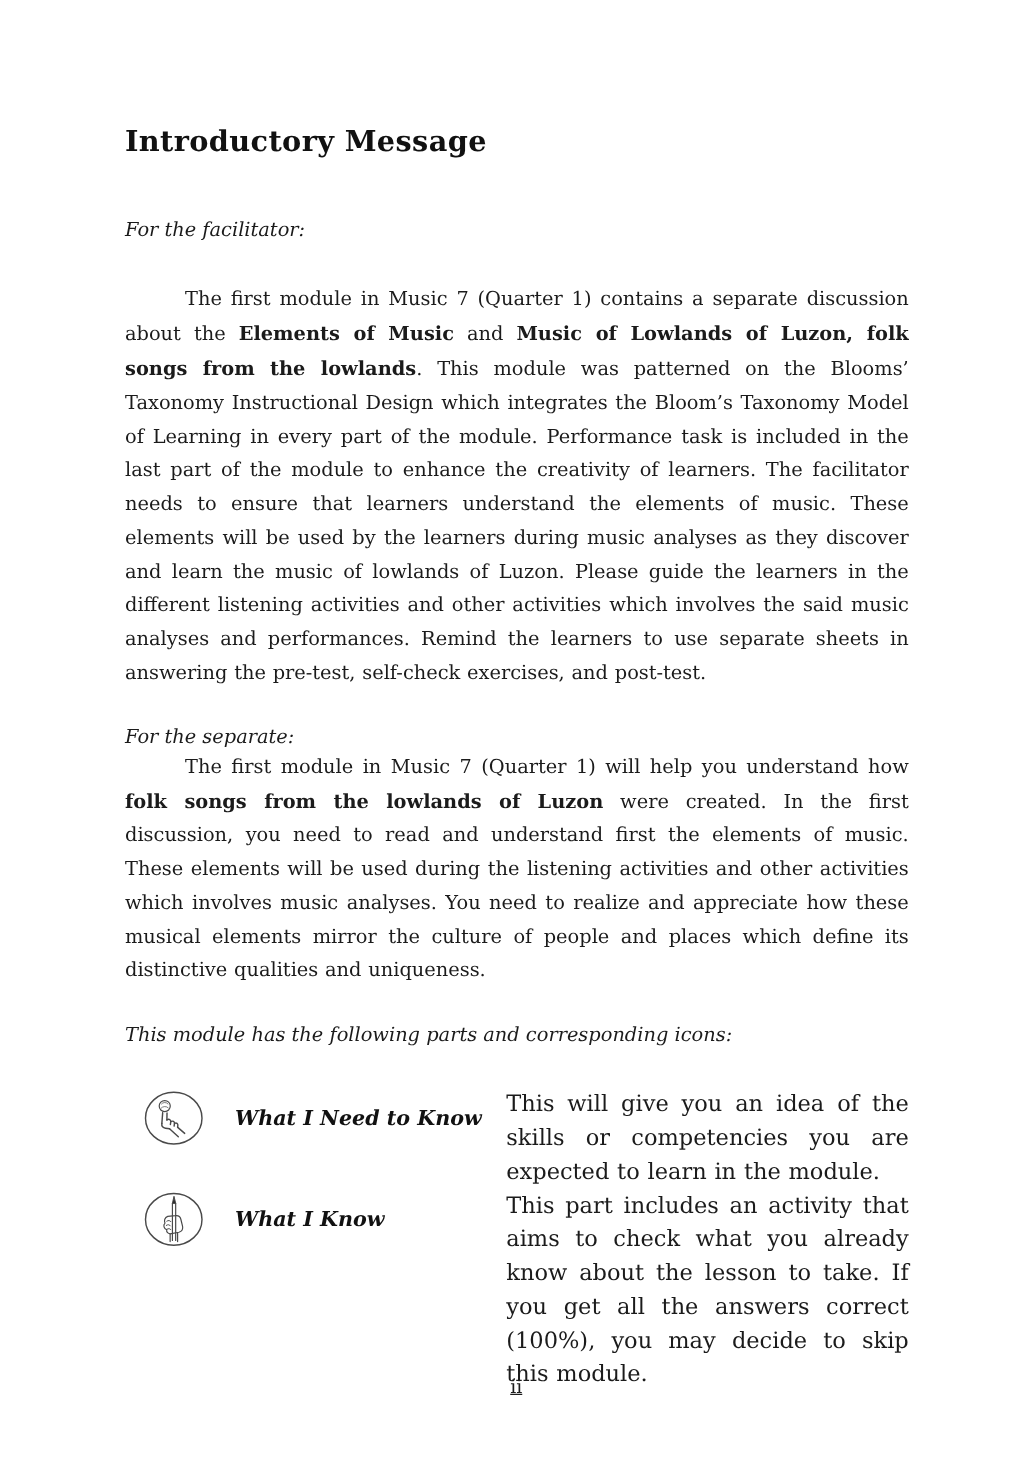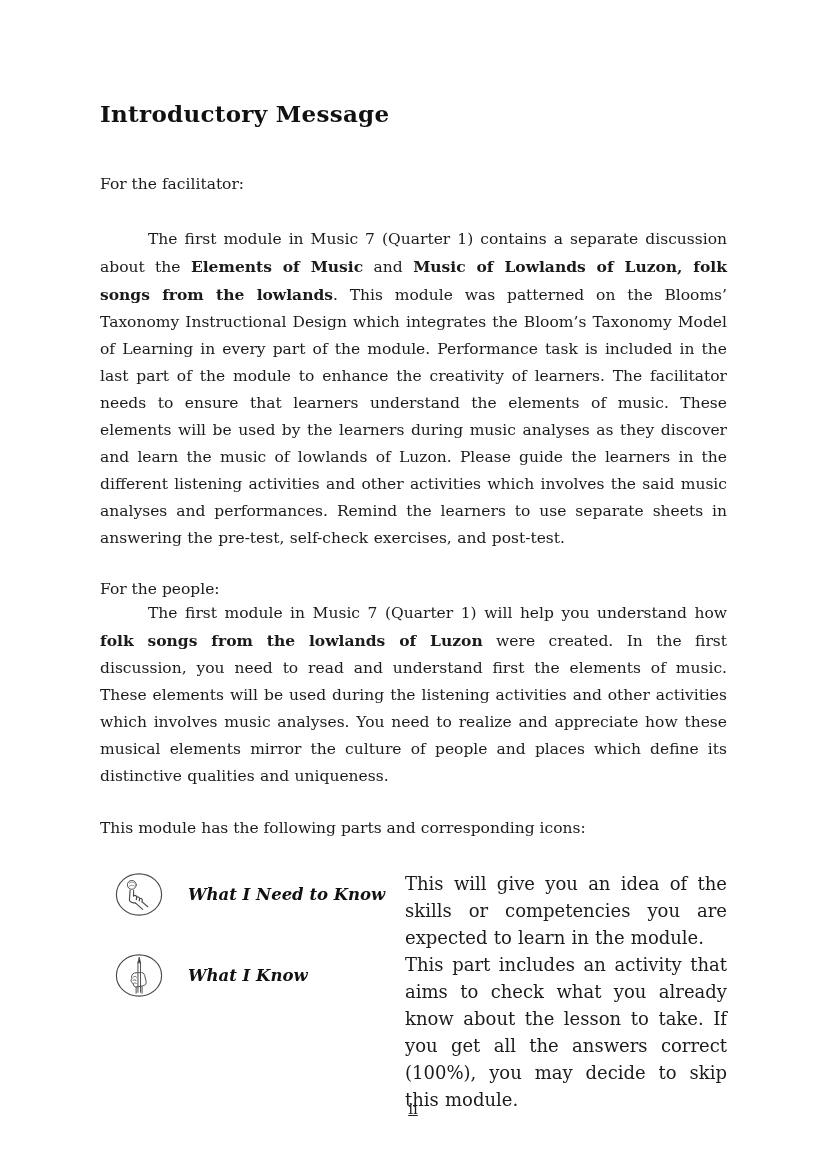--- a/index.html
+++ b/index.html
@@ -23,20 +23,21 @@
     padding-top:99px;
     font-size:23px;
     line-height:29px;
     font-weight:bold;
     letter-spacing:.3px;
     color:#111;
   }
   .plain-line{
     font-size:15.5px;
     line-height:22px;
+    font-style:italic;
   }
   .facilitator-label{margin-top:45px;}
   .learner-label{margin-top:26px;}
   .parts-intro{margin-top:27px;}
   .para{
     margin:0;
     font-size:15.5px;
     line-height:27px;
     text-align:justify;
     text-indent:48px;
@@ -92,21 +93,21 @@
 
 <div class="page">
   <div class="content">
 
     <h1 class="doc-title">Introductory Message</h1>
 
     <div class="plain-line facilitator-label">For the facilitator:</div>
 
     <p class="para para-1"><span>The first module in Music 7 (Quarter 1) contains a separate discussion about the </span><b>Elements of Music</b><span> and </span><b>Music of Lowlands of Luzon, folk songs from the lowlands</b><span>. This module was patterned on the Blooms’ Taxonomy Instructional Design which integrates the Bloom’s Taxonomy Model of Learning in every part of the module. Performance task is included in the last part of the module to enhance the creativity of learners. The facilitator needs to ensure that learners understand the elements of music. These elements will be used by the learners during music analyses as they discover and learn the music of lowlands of Luzon. Please guide the learners in the different listening activities and other activities which involves the said music analyses and performances. Remind the learners to use separate sheets in answering the pre-test, self-check exercises, and post-test.</span></p>
 
-    <div class="plain-line learner-label">For the people:</div>
+    <div class="plain-line learner-label">For the separate:</div>
 
     <p class="para para-2"><span>The first module in Music 7 (Quarter 1) will help you understand how </span><b>folk songs from the lowlands of Luzon</b><span> were created. In the first discussion, you need to read and understand first the elements of music. These elements will be used during the listening activities and other activities which involves music analyses. You need to realize and appreciate how these musical elements mirror the culture of people and places which define its distinctive qualities and uniqueness.</span></p>
 
     <div class="plain-line parts-intro">This module has the following parts and corresponding icons:</div>
 
     <div class="parts-table">
 
       <div class="part-row">
         <div class="part-iconcell">
 

